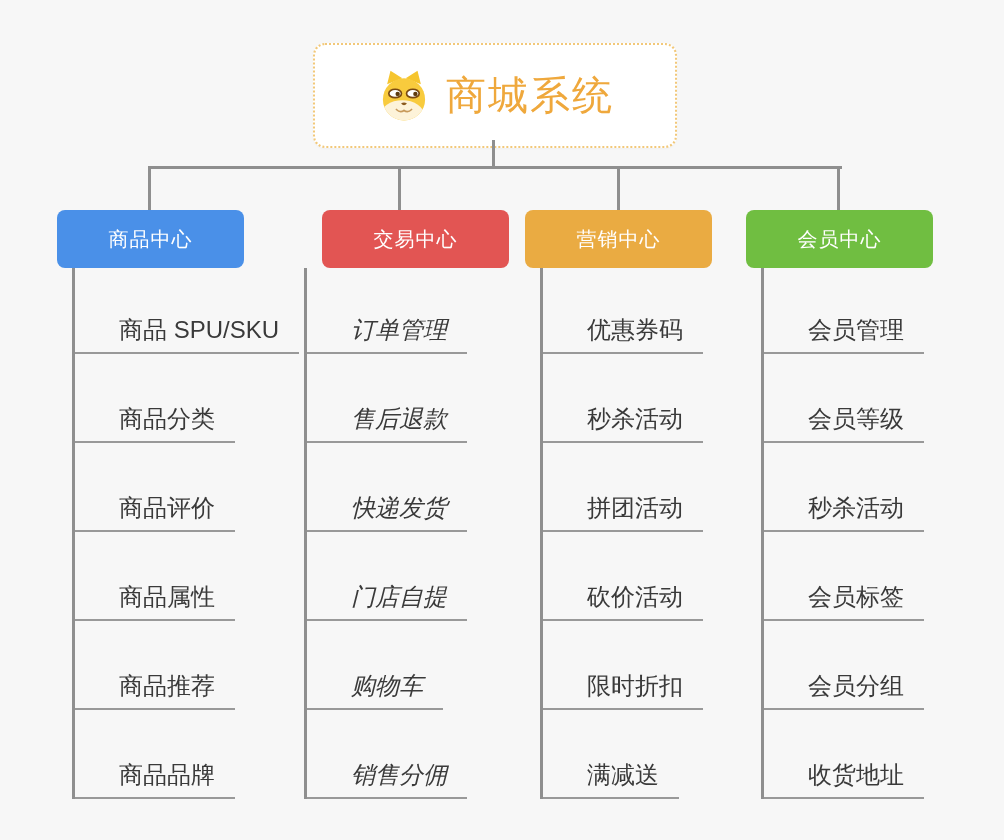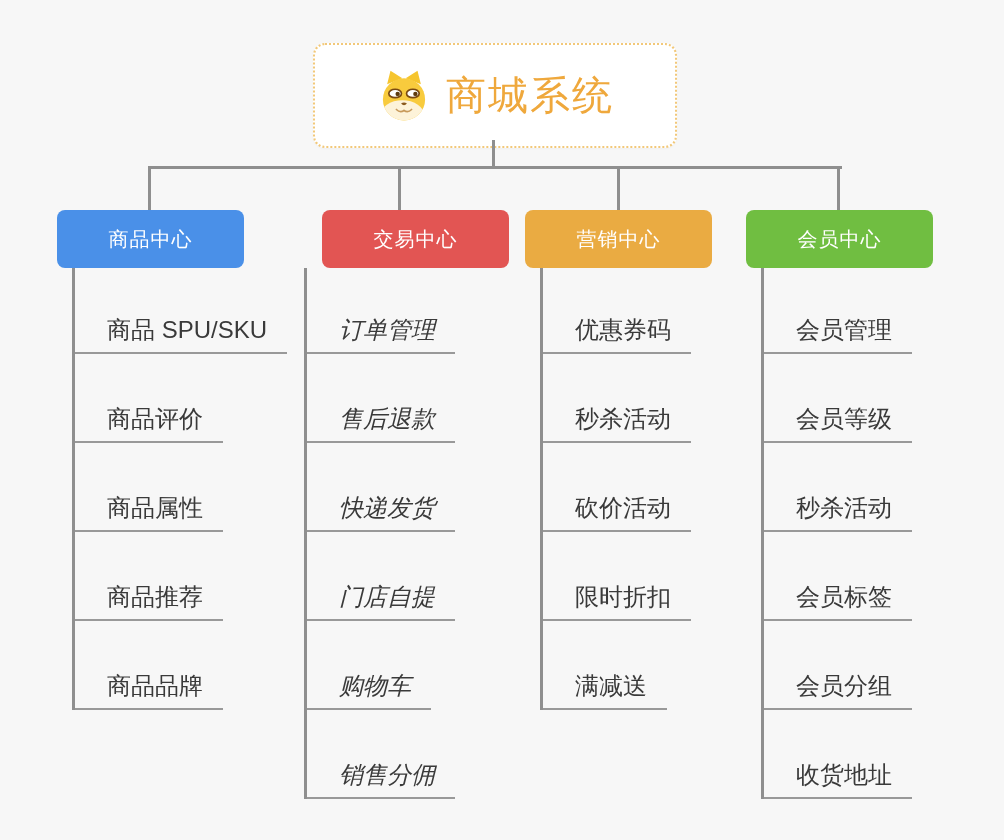--- a/index.html
+++ b/index.html
@@ -72,21 +72,21 @@
     border-left: 3px solid #8f8f8f;
   }
   .c0 { left: 72px;  }
   .c1 { left: 304px; font-style: italic; }
   .c2 { left: 540px; }
   .c3 { left: 761px; }
 
   .item {
     width: fit-content;
     margin-top: 50px;
-    padding: 0 20px 7px 32px;
+    padding: 0 20px 7px 44px;
     border-bottom: 2px solid #999999;
     font-size: 24px;
     line-height: 30px;
     color: #3a3a3a;
     white-space: nowrap;
     cursor: default;
   }
   .col .item:first-child { margin-top: 47px; }
 </style>
 </head>
@@ -132,36 +132,38 @@
   <div class="line stub stub-2"></div>
   <div class="line stub stub-3"></div>
 
   <div class="branch-box b0" style="background: rgb(74, 144, 232);">商品中心</div>
   <div class="branch-box b1" style="background: rgb(226, 85, 83);">交易中心</div>
   <div class="branch-box b2" style="background: rgb(234, 171, 66);">营销中心</div>
   <div class="branch-box b3" style="background: rgb(112, 190, 65);">会员中心</div>
 
   <div class="col c0">
       <div class="item">商品 SPU/SKU</div>
+      <div class="item">商品分类</div>
       <div class="item">商品评价</div>
       <div class="item">商品属性</div>
       <div class="item">商品推荐</div>
       <div class="item">商品品牌</div>
     </div>
   <div class="col c1">
       <div class="item">订单管理</div>
       <div class="item">售后退款</div>
       <div class="item">快递发货</div>
       <div class="item">门店自提</div>
       <div class="item">购物车</div>
       <div class="item">销售分佣</div>
     </div>
   <div class="col c2">
       <div class="item">优惠券码</div>
       <div class="item">秒杀活动</div>
+      <div class="item">拼团活动</div>
       <div class="item">砍价活动</div>
       <div class="item">限时折扣</div>
       <div class="item">满减送</div>
     </div>
   <div class="col c3">
       <div class="item">会员管理</div>
       <div class="item">会员等级</div>
       <div class="item">秒杀活动</div>
       <div class="item">会员标签</div>
       <div class="item">会员分组</div>

